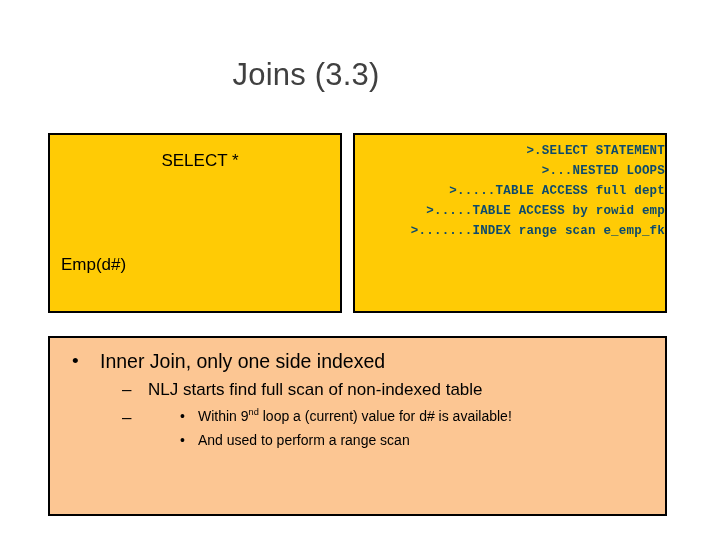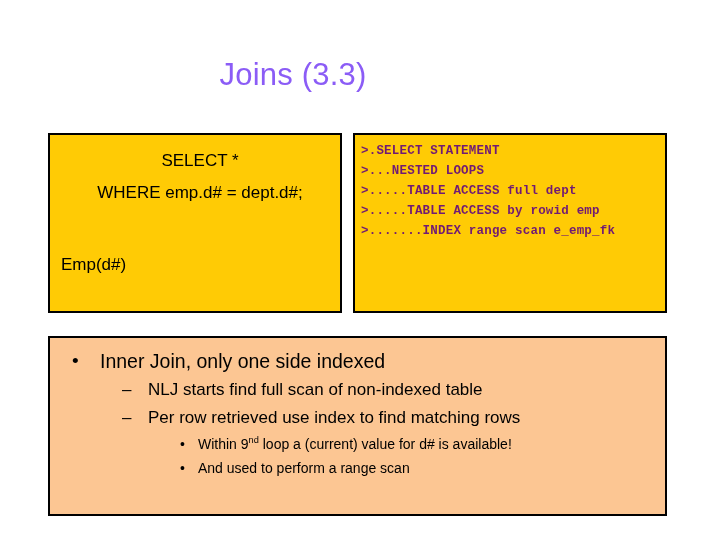--- a/index.html
+++ b/index.html
@@ -12,29 +12,29 @@
     background: #ffffff;
     font-family: "Liberation Sans", sans-serif;
     color: #000000;
     overflow: hidden;
     position: relative;
   }
 
   
   .slide-title {
     position: absolute;
-    left: 3px;
+    left: 16px;
     top: 56px;
     width: 580px;
     text-align: center;
     font-size: 31px;
     font-weight: normal;
     line-height: 38px;
     letter-spacing: 0.2px;
-    color: #8b5cf6;
+    color: #404040;
   }
 
   
   .panel {
     position: absolute;
     box-sizing: border-box;
     border: 2px solid #000000;
   }
 
   
@@ -69,23 +69,24 @@
     width: 314px;
     height: 180px;
     background: #FFCB05;
     padding: 6px 0 0 6px;
   }
   .plan-line {
     font-family: "Liberation Mono", "DejaVu Sans Mono", monospace;
     font-size: 12.5px;
     line-height: 20px;
     white-space: pre;
-    color: #701a75;
+    color: #0c4a6e;
     font-weight: bold;
     letter-spacing: 0.2px;
+    text-align: right;
   }
 
   
   #bullets-panel {
     left: 48px;
     top: 336px;
     width: 619px;
     height: 180px;
     background: #FCC693;
     padding: 8px 0 0 0;
@@ -151,21 +152,20 @@
 </head>
 <body>
 
 <div class="slide-title">Joins (3.3)</div>
 
 <div class="panel" id="sql-panel">
 
   <div class="sql-line">SELECT *</div>
 
 
-  <div class="sql-line">WHERE emp.d# = dept.d#;</div>
 
   <div id="emp-label">Emp(d#)</div>
 </div>
 
 <div class="panel" id="plan-panel">
 
   <div class="plan-line">&gt;.SELECT STATEMENT</div>
 
   <div class="plan-line">&gt;...NESTED LOOPS</div>
 
@@ -185,21 +185,20 @@
       <span>Inner Join, only one side indexed</span>
     </li>
 
     <li class="b2">
       <span class="mark">–</span>
       <span>NLJ starts find full scan of non-indexed table</span>
     </li>
 
     <li class="b2">
       <span class="mark">–</span>
-      <span>Per row retrieved use index to find matching rows</span>
     </li>
 
     <li class="b3">
       <span class="mark">•</span>
       <span>Within 9</span><span class="sup">nd</span><span> loop a (current) value for d# is available!</span>
     </li>
 
     <li class="b3">
       <span class="mark">•</span>
       <span>And used to perform a range scan</span>

